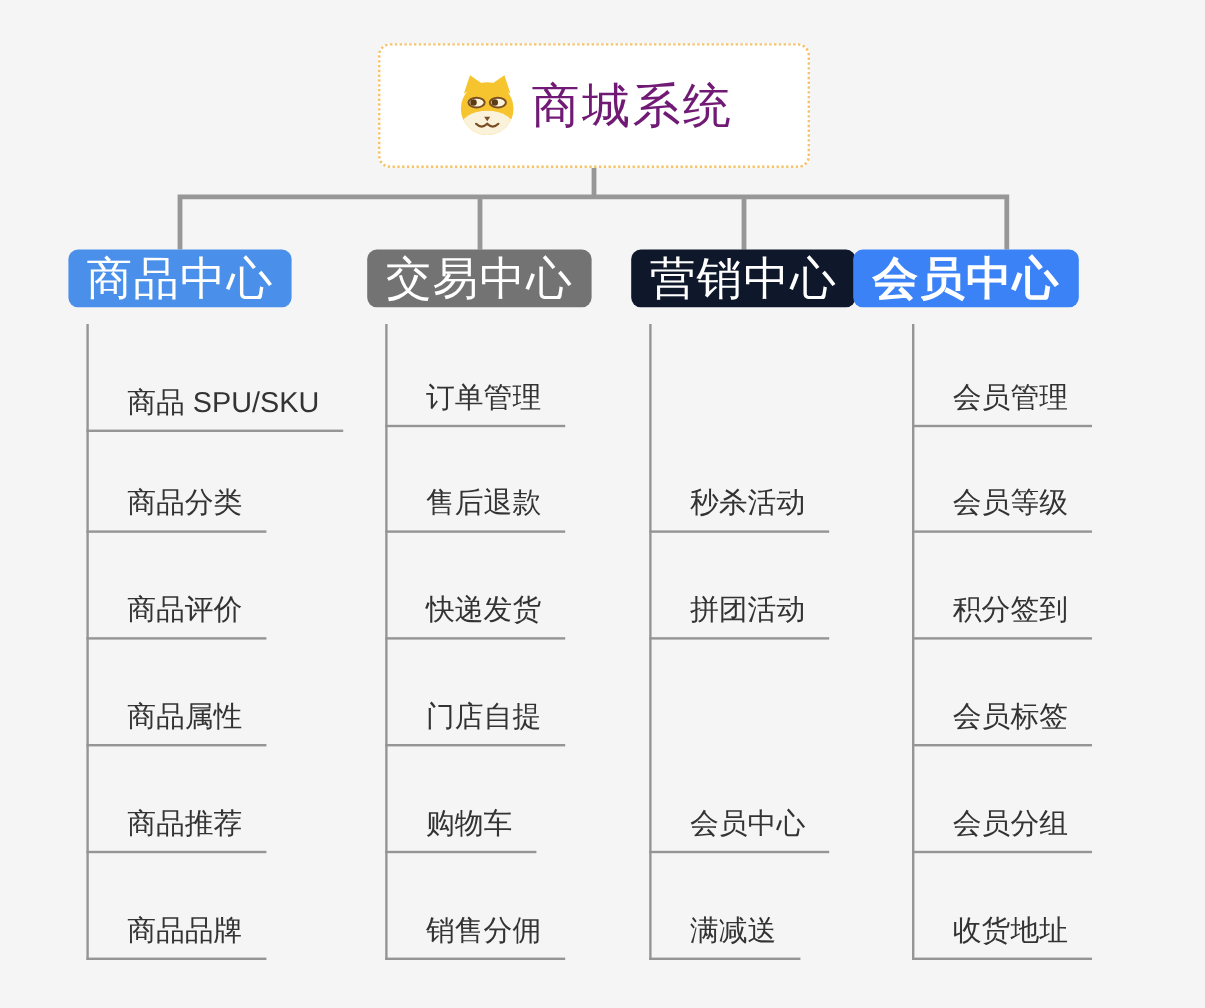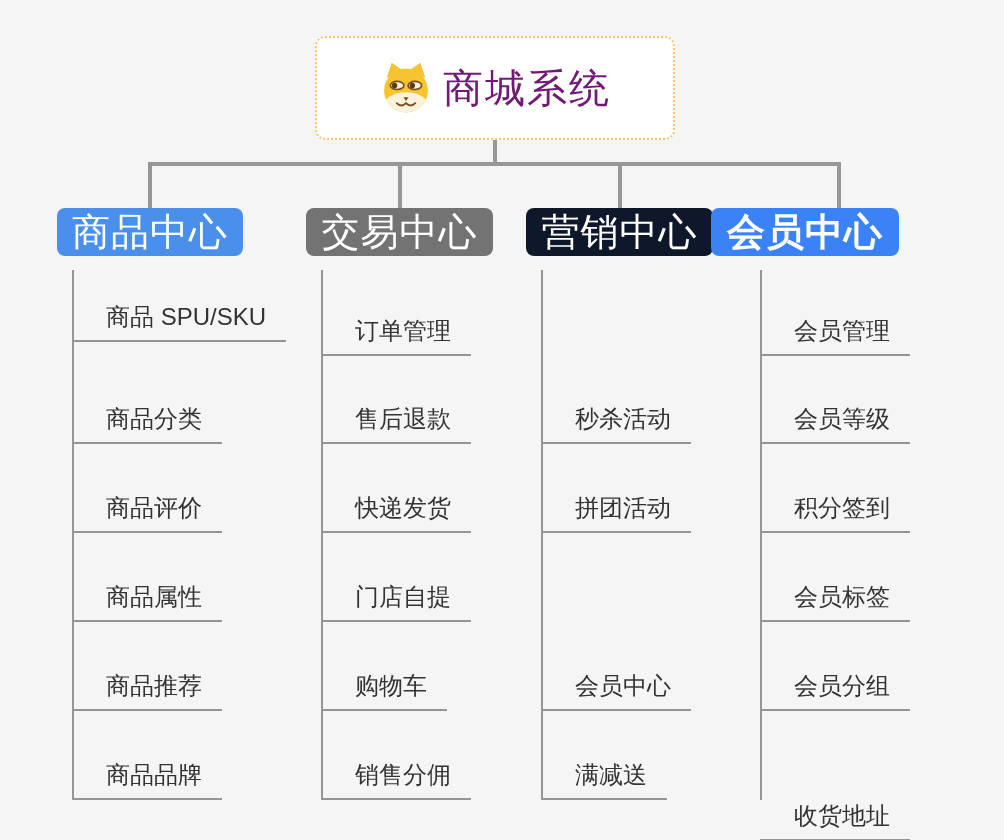--- a/index.html
+++ b/index.html
@@ -100,21 +100,21 @@
   <div class="branch-header" style="left: 306px; width: 187px; background-color: #737373;">
     <span>交易中心</span>
   </div>
   <div class="branch-header" style="left: 526px; width: 187px; background-color: #0f172a;">
     <span>营销中心</span>
   </div>
   <div class="branch-header" style="left: 711px; width: 188px; background-color: #3b82f6; font-weight: bold;">
     <span>会员中心</span>
   </div>
 
-  <div class="leaf" style="left:72px; top:294px;">商品 SPU/SKU</div>
+  <div class="leaf" style="left:72px; top:312px;">商品 SPU/SKU</div>
   <div class="leaf" style="left:72px; top:396px;">商品分类</div>
   <div class="leaf" style="left:72px; top:485px;">商品评价</div>
   <div class="leaf" style="left:72px; top:574px;">商品属性</div>
   <div class="leaf" style="left:72px; top:663px;">商品推荐</div>
   <div class="leaf" style="left:72px; top:752px;">商品品牌</div>
 
   <div class="leaf" style="left:321px; top:396px;">售后退款</div>
   <div class="leaf" style="left:321px; top:308px;">订单管理</div>
   <div class="leaf" style="left:321px; top:485px;">快递发货</div>
   <div class="leaf" style="left:321px; top:574px;">门店自提</div>
@@ -124,15 +124,15 @@
   <div class="leaf" style="left:541px; top:396px;">秒杀活动</div>
   <div class="leaf" style="left:541px; top:485px;">拼团活动</div>
   <div class="leaf" style="left:541px; top:663px;">会员中心</div>
   <div class="leaf" style="left:541px; top:752px;">满减送</div>
 
   <div class="leaf" style="left:760px; top:308px;">会员管理</div>
   <div class="leaf" style="left:760px; top:396px;">会员等级</div>
   <div class="leaf" style="left:760px; top:485px;">积分签到</div>
   <div class="leaf" style="left:760px; top:574px;">会员标签</div>
   <div class="leaf" style="left:760px; top:663px;">会员分组</div>
-  <div class="leaf" style="left:760px; top:793px;">收货地址</div>
+  <div class="leaf" style="left:760px; top:752px;">收货地址</div>
 
 </div>
 
 </body></html>

